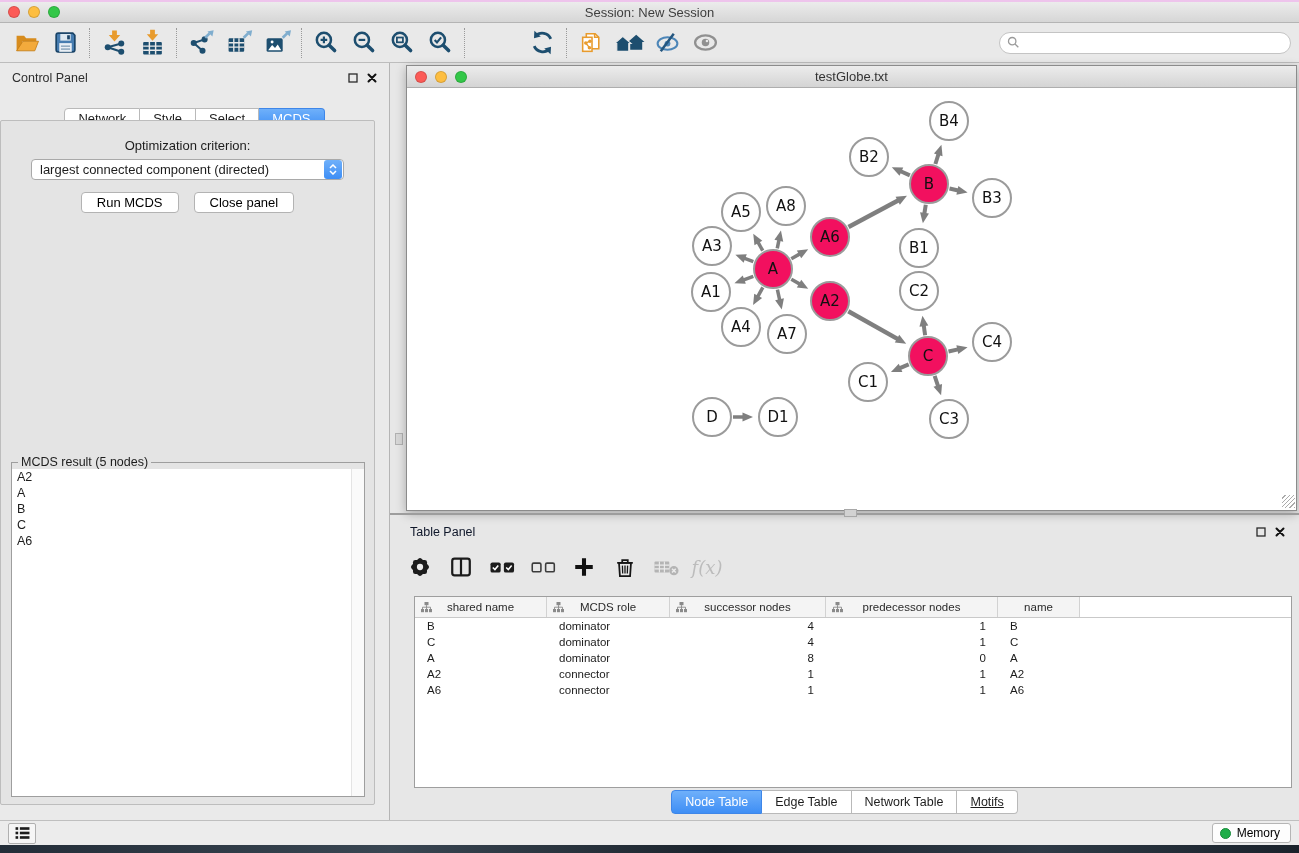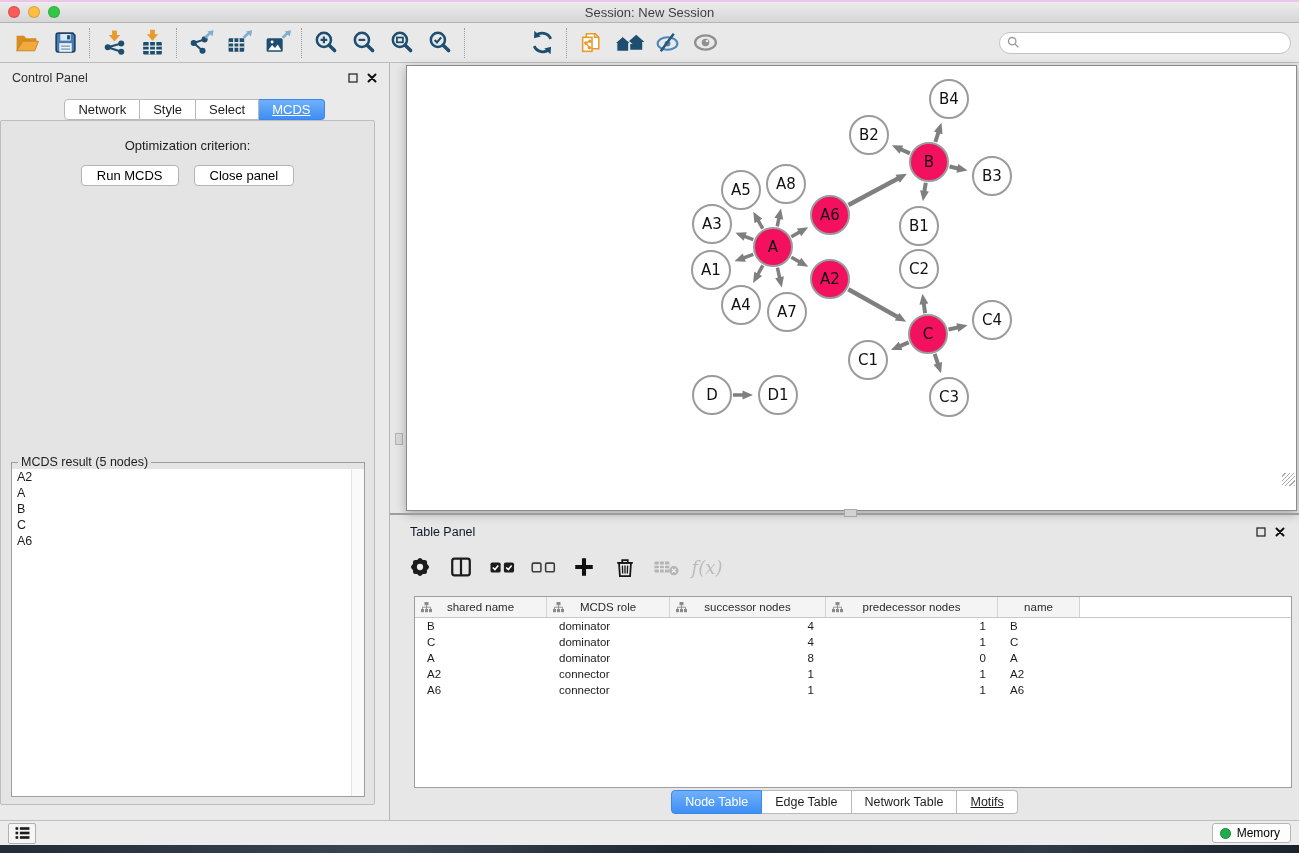--- a/index.html
+++ b/index.html
@@ -30,21 +30,21 @@
 
   
   .main { position:absolute; left:0; top:63px; width:100%; height:757px; background:#e7e7e7; }
 
   
   .control-panel { position:absolute; left:0; top:0; width:390px; height:100%; background:#eaeaea; border-right:1px solid #b5b5b5; }
   .cp-header { height:30px; display:flex; align-items:center; padding:0 12px; }
   .cp-header .ph-title { font-size:12.5px; color:#2e2e2e; }
   .ph-icons { margin-left:auto; display:flex; align-items:center; gap:9px; }
   .ph-icons svg { width:10px; height:10px; display:block; }
-  .cp-tabs { display:flex; justify-content:center; margin-top:6px; }
+  .cp-tabs { display:flex; justify-content:center; margin-top:15px; }
   .tabseg { height:21px; font-size:13px; padding:0 13px; background:#fff; border:1px solid #b9b9b9; border-left:none;
     display:flex; align-items:center; cursor:default; color:#1d1d1d; }
   .tabseg.first { border-left:1px solid #b9b9b9; border-radius:4px 0 0 4px; }
   .tabseg.last { border-radius:0 4px 4px 0;text-decoration:underline; }
   .tabseg.active { background:linear-gradient(#6fb0fa,#3e8ef5); border-color:#3e86e8; color:#fff; }
   .cp-content { position:absolute; left:0; top:57px; width:375px; bottom:15px; background:#e4e4e4;
     border:1px solid #bdbdbd; border-radius:2px; }
   .opt-label { text-align:center; font-size:13px; margin-top:17px; }
   .dropdown { width:313px; height:21px; margin:6px auto 0 auto; background:#fff; border:1px solid #a9a9a9;
     border-radius:4px; display:flex; align-items:center; position:relative; }
@@ -316,20 +316,31 @@
       </span>
     </div>
     <div class="cp-tabs">
         <div class="tabseg first">Network</div>
         <div class="tabseg">Style</div>
         <div class="tabseg">Select</div>
         <div class="tabseg last active">MCDS</div>
       </div>
     <div class="cp-content">
       <div class="opt-label">Optimization criterion:</div>
+      <div class="dropdown">
+        <span class="dd-value">largest connected component (directed)</span>
+        <span class="dd-stepper">
+          <svg viewBox="0 0 8 5">
+              <path d="M1 4l3-3 3 3" fill="none" stroke="#fff" stroke-width="1.5"></path>
+            </svg>
+          <svg viewBox="0 0 8 5">
+              <path d="M1 1l3 3 3-3" fill="none" stroke="#fff" stroke-width="1.5"></path>
+            </svg>
+        </span>
+      </div>
       <div class="cp-buttons">
         <button class="cp-btn">Run MCDS</button>
         <button class="cp-btn">Close panel</button>
       </div>
       <fieldset class="mcds-fieldset">
         <legend>MCDS result (5 nodes)</legend>
         <div class="listbox">
           <div>
               <div class="list-item">A2</div>
               <div class="list-item">A</div>
@@ -340,20 +351,26 @@
           <div class="scroll-track"></div>
         </div>
       </fieldset>
     </div>
   </div>
 
   <div class="right-region">
     <div class="nw-left-handle"></div>
 
     <div class="network-window">
+      <div class="nw-titlebar">
+        <span class="tl red"></span>
+        <span class="tl yellow"></span>
+        <span class="tl green"></span>
+        <span class="title">testGlobe.txt</span>
+      </div>
       <div class="nw-body">
         <svg class="net-edges" width="891" height="421">
             <line x1="346.3111094133914" y1="188.30394328212898" x2="335.4084683167327" y2="192.34847143088948" stroke="#7f7f7f" stroke-width="3.5"></line>
             <polygon points="327.4391554602483,195.30482942603692 335.7184700502392,187.43380980212774 338.8487314568659,195.87190576781714" fill="#7f7f7f"></polygon>
             <line x1="346.35035698573034" y1="173.5911182077344" x2="336.345859094192" y2="169.818930478138" stroke="#7f7f7f" stroke-width="3.5"></line>
             <polygon points="328.3924321598448,166.82009737174477 339.8048711938937,166.3139004791055 336.62963614006554,174.73517605664964" fill="#7f7f7f"></polygon>
             <line x1="355.855375798862" y1="199.38713136456266" x2="350.18309098752974" y2="209.66814758510242" stroke="#7f7f7f" stroke-width="3.5"></line>
             <polygon points="346.0769335727834,217.11055789933016 347.20914609523186,205.74314417394783 355.089345251473,210.09084026014983" fill="#7f7f7f"></polygon>
             <line x1="355.7197701091396" y1="162.6883405069049" x2="350.3994143497059" y2="153.2114568104136" stroke="#7f7f7f" stroke-width="3.5"></line>
             <polygon points="346.238368917691,145.79959463463703 355.30241089735586,152.7525179760002 347.4545568288865,157.15833078636894" fill="#7f7f7f"></polygon>

